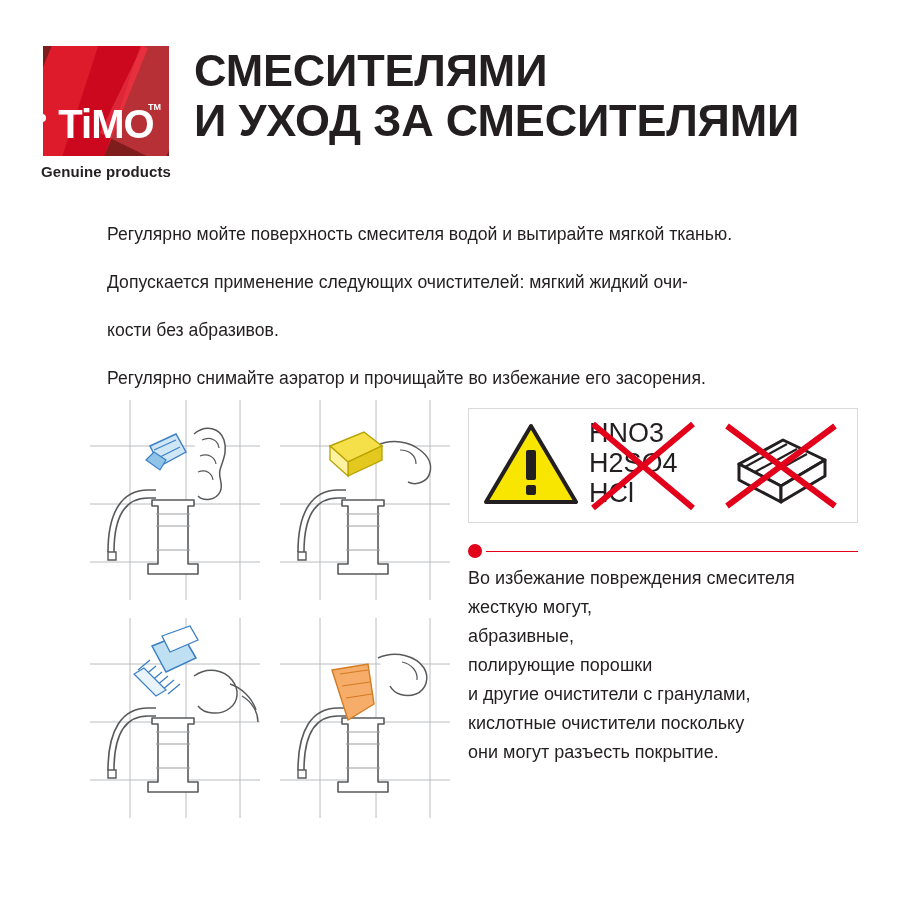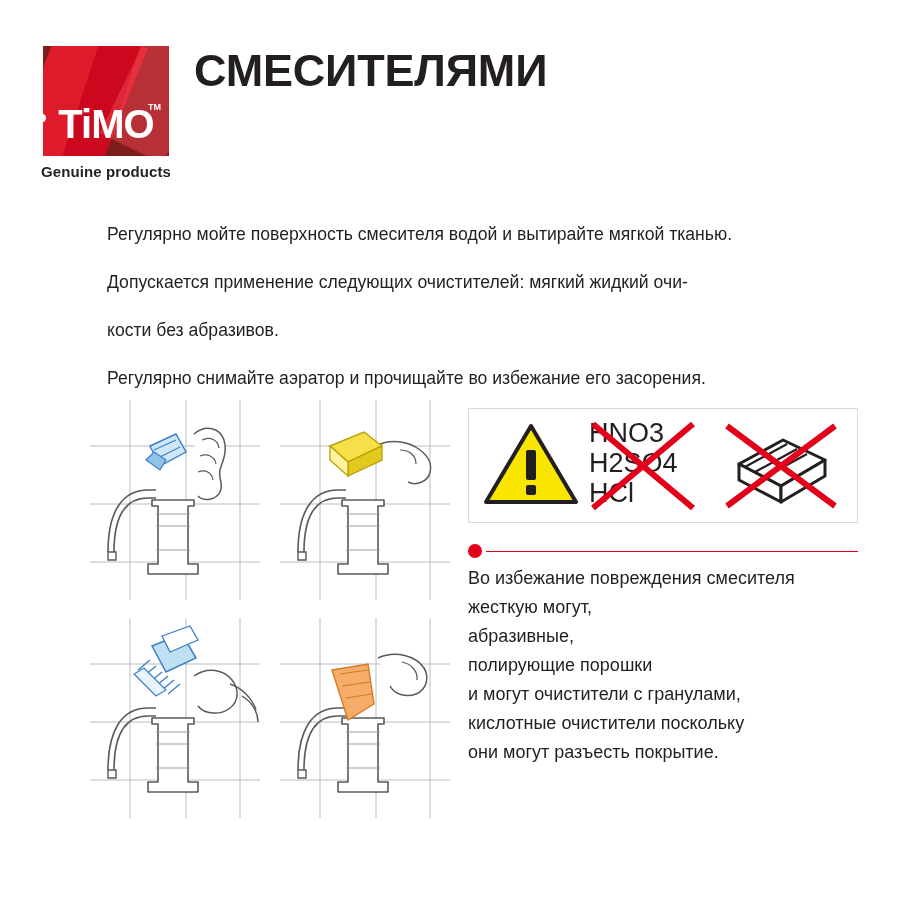--- a/index.html
+++ b/index.html
@@ -206,20 +206,21 @@
       <div class="logo-tm">TM</div>
       <div class="logo-word">
         <span class="dot"></span><span>TiMO</span>
       </div>
     </div>
     <div class="logo-caption">Genuine products</div>
   </div>
 
   <div class="title-block">
     <div class="title-line">СМЕСИТЕЛЯМИ</div>
+    <div class="title-line">И УХОД ЗА СМЕСИТЕЛЯМИ</div>
   </div>
 </div>
 
 <div class="intro">
   <p>Регулярно мойте поверхность смесителя водой и вытирайте мягкой тканью.</p>
   <p>Допускается применение следующих очистителей: мягкий жидкий очи-</p>
   <p>кости без абразивов.</p>
   <p>Регулярно снимайте аэратор и прочищайте во избежание его засорения.</p>
 </div>
 
@@ -349,16 +350,16 @@
 <div class="sep">
   <div class="dot"></div>
   <div class="line"></div>
 </div>
 
 <div class="prohibit">
   <p>Во избежание повреждения смесителя</p>
   <p>жесткую могут,</p>
   <p>абразивные,</p>
   <p>полирующие порошки</p>
-  <p>и могут очистители с гранулами,</p>
+  <p>и другие очистители с гранулами,</p>
   <p>кислотные очистители поскольку</p>
   <p>они могут разъесть покрытие.</p>
 </div>
 
 </body></html>

